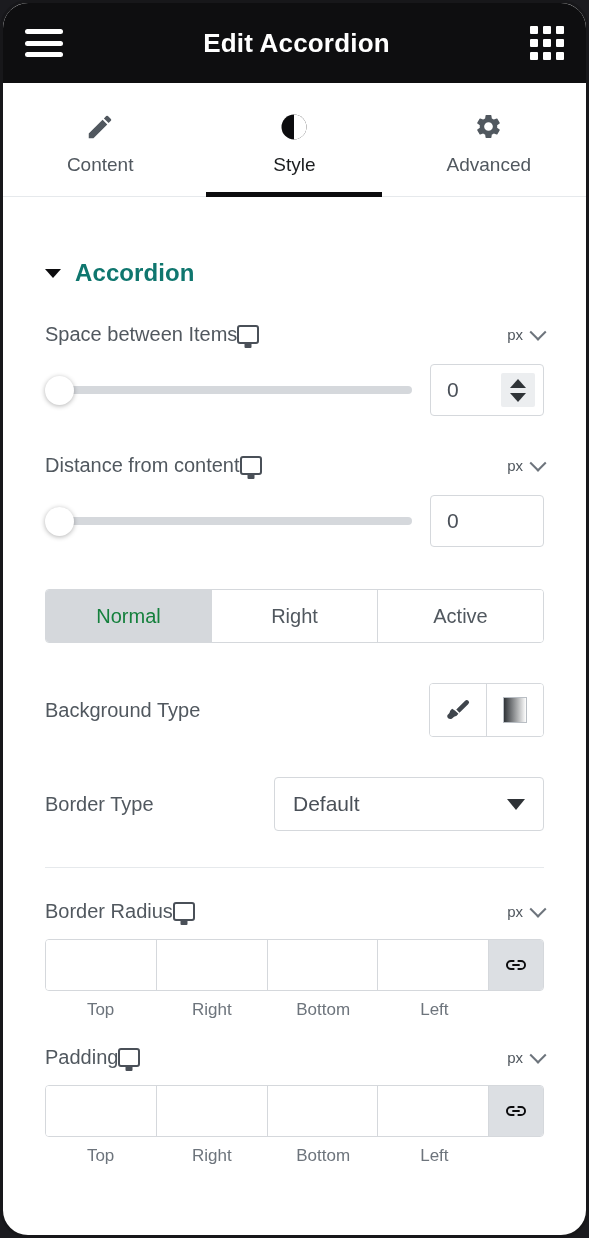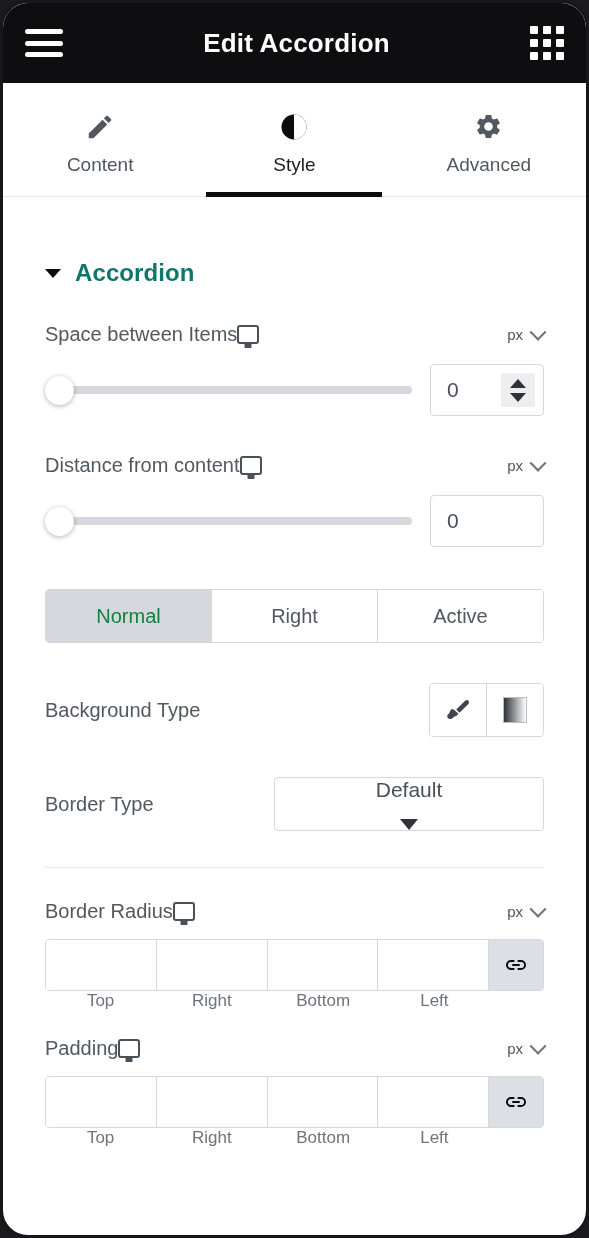--- a/index.html
+++ b/index.html
@@ -310,23 +310,22 @@
 
   .select-box {
     width: 270px;
     height: 54px;
     box-sizing: border-box;
     border: 1px solid #d5d8dc;
     border-radius: 4px;
     background: #fff;
     display: flex;
     align-items: center;
-    padding: 0 18px;
-    cursor: pointer;
-    flex-direction: column;
+    padding: 16px 18px;
+    cursor: pointer;
   }
   .select-value {
     font-size: 21px;
     color: #4a5058;
     flex: 1;
   }
   .tri-down {
     width: 0; height: 0;
     border-left: 9px solid transparent;
     border-right: 9px solid transparent;
@@ -359,20 +358,21 @@
     width: 54px;
     background: #dcdfe3;
     display: flex;
     align-items: center;
     justify-content: center;
     border-left: 1px solid #d5d8dc;
     cursor: pointer;
   }
   .dim-labels {
     display: flex;
+    margin-top: 9px;
   }
   .dim-labels .dim-lab {
     flex: 1;
     text-align: center;
     font-size: 17px;
     color: #6d747c;
   }
   .dim-labels .dim-lab-spacer { width: 54px; }
 
   svg { display: block; }

